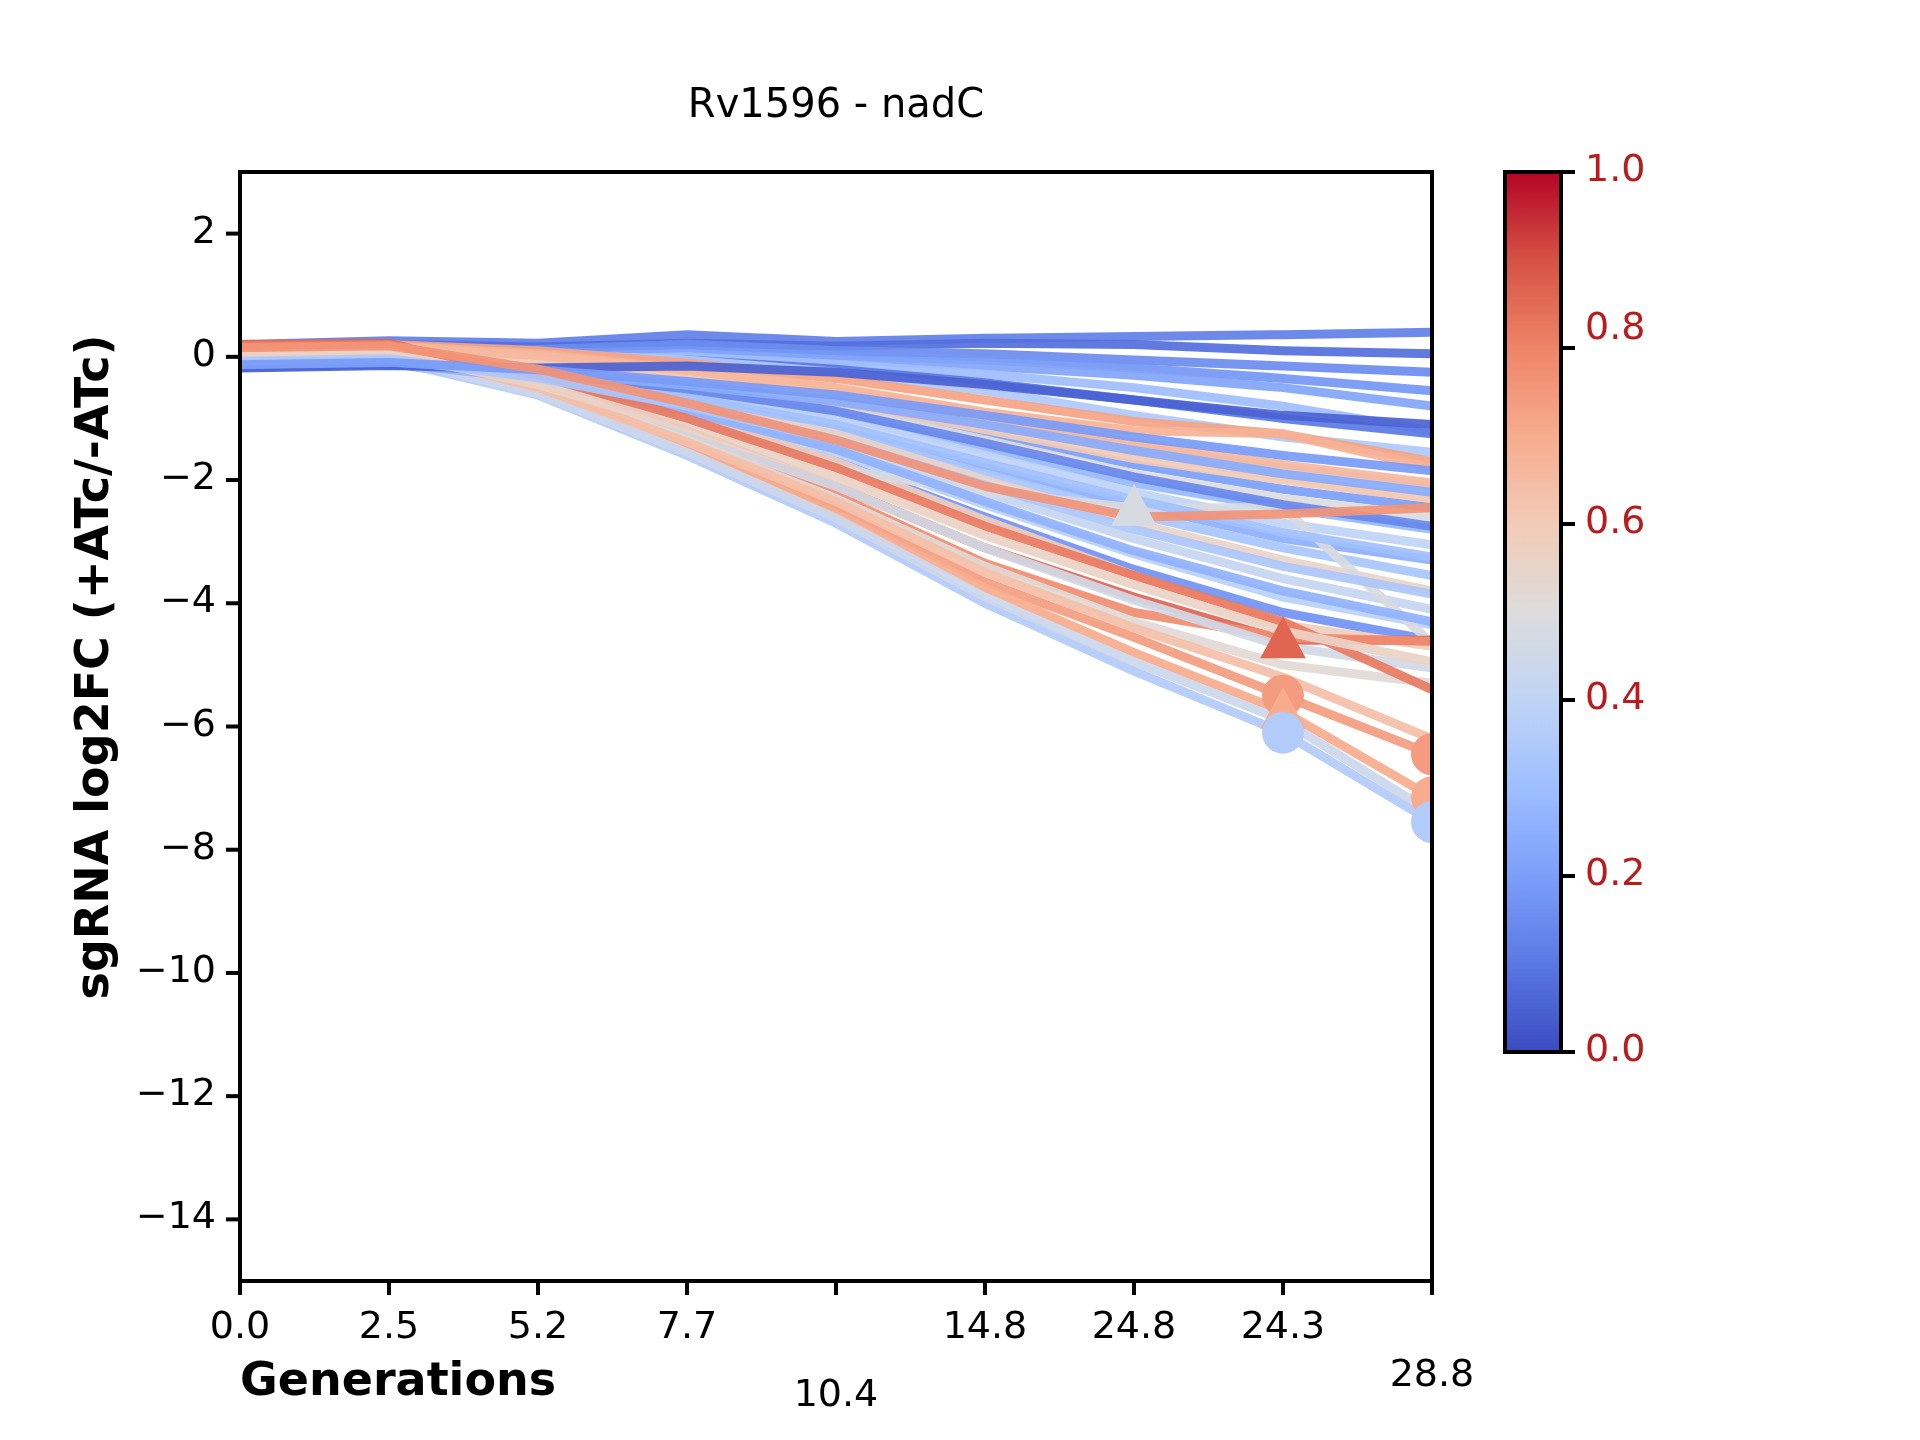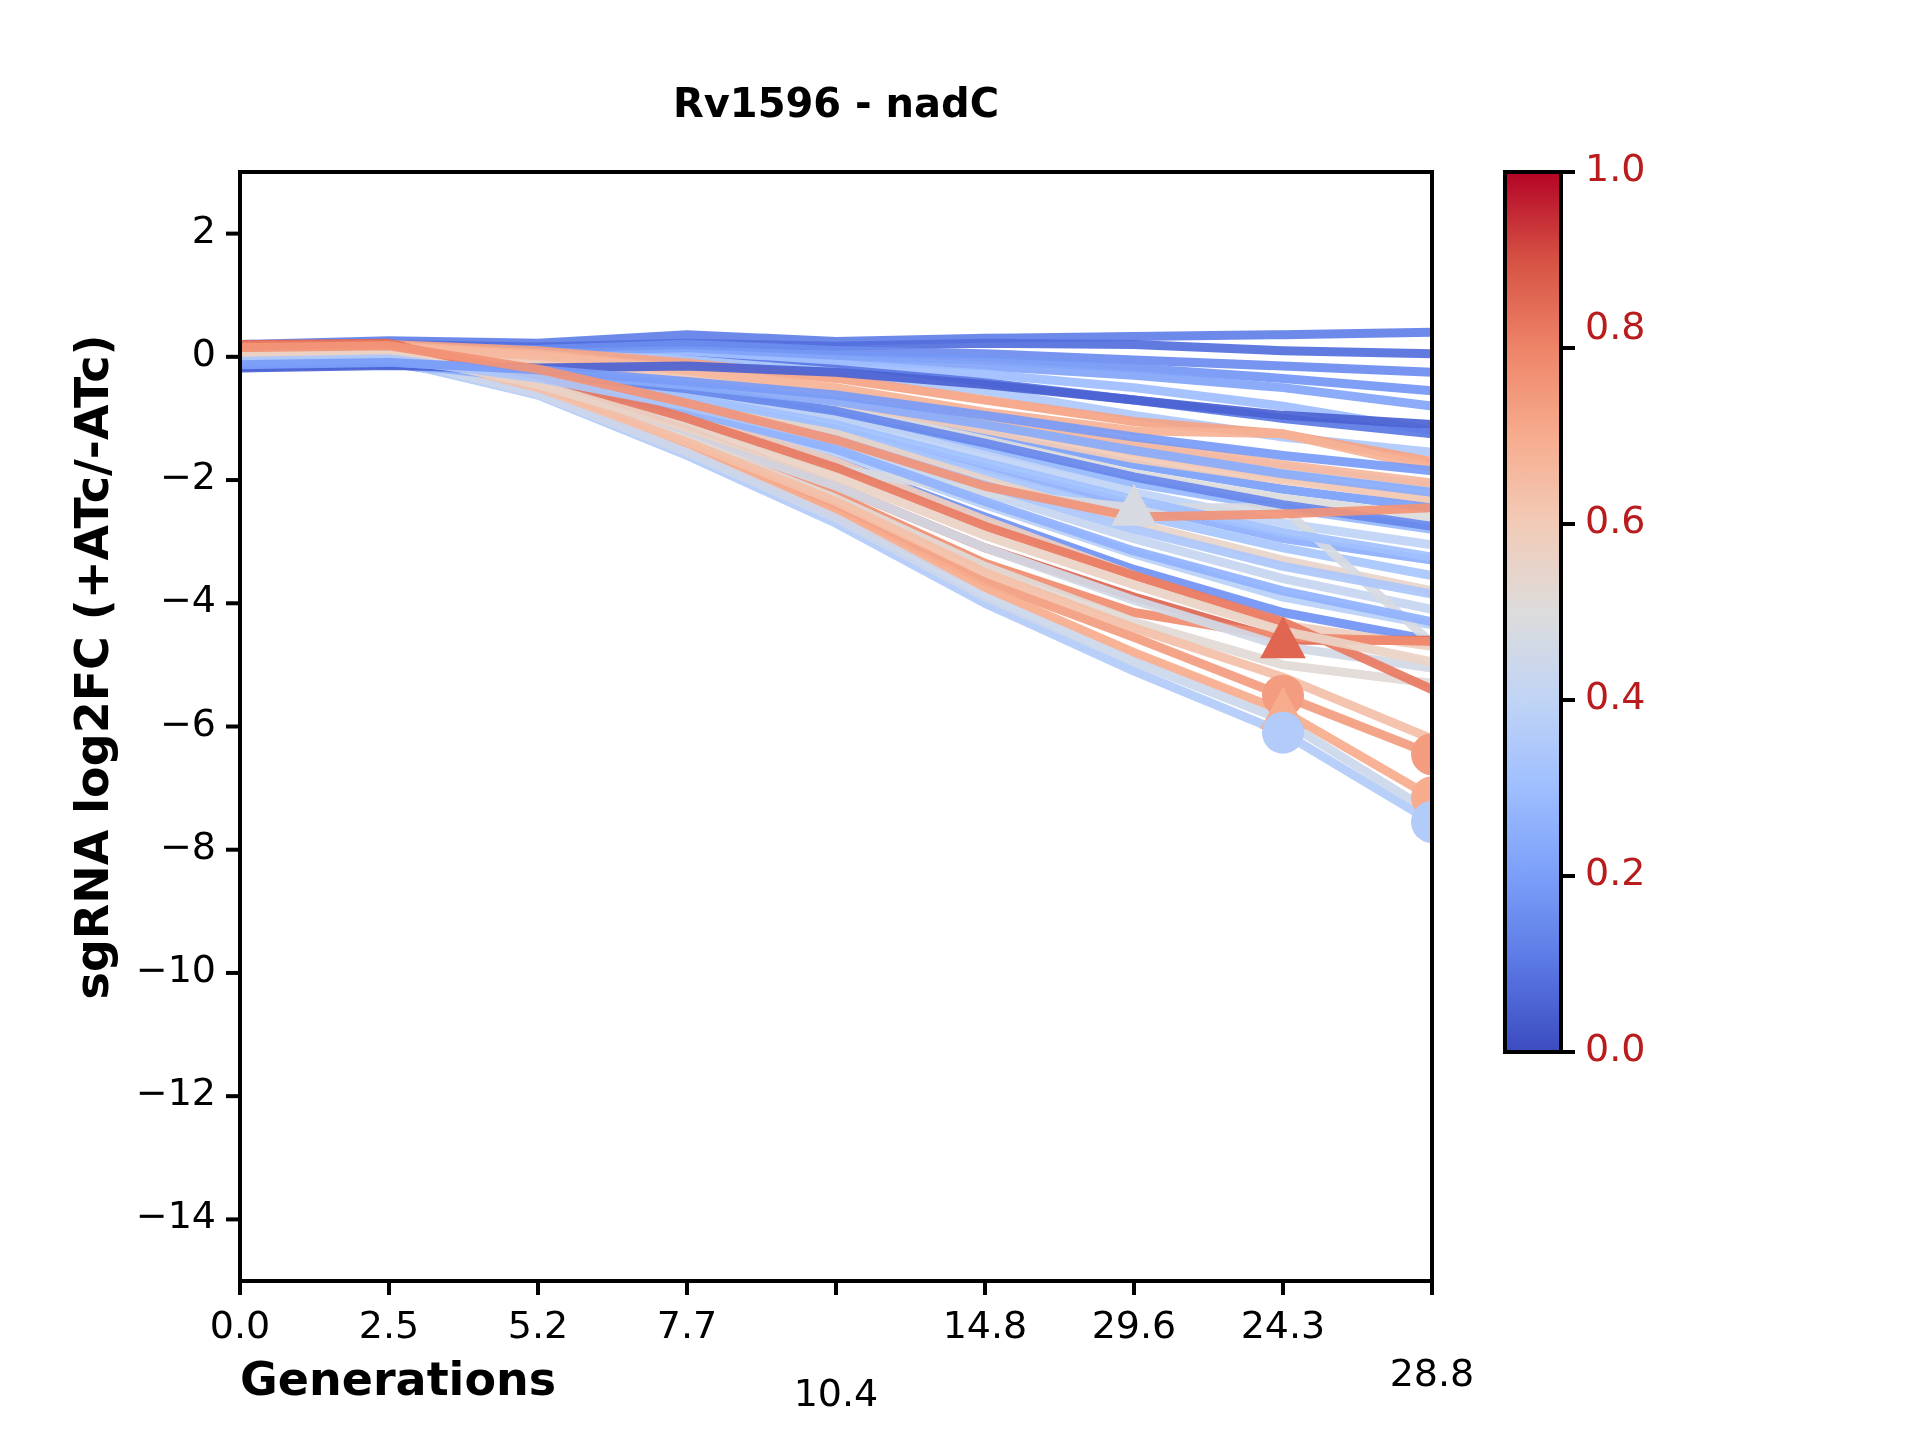--- a/index.html
+++ b/index.html
@@ -21,21 +21,21 @@
     height: 1440px;
     background: #ffffff;
   }
   .fig-title {
     position: absolute;
     left: 240px;
     top: 80px;
     width: 1192px;
     text-align: center;
     font-size: 40px;
-    font-weight: bold;
+    font-weight: normal;
     color: #000000;
     font-family: "DejaVu Sans", sans-serif;
     letter-spacing: 0px;
   }
   .ylabel {
     position: absolute;
     left: -358px;
     top: 640px;
     width: 900px;
     text-align: center;
@@ -210,21 +210,21 @@
       </g>
   </svg>
 
   <div id="xtick-labels">
       <div class="xtick-label" style="left: 160px; top: 1303px; width: 160px;">0.0</div>
       <div class="xtick-label" style="left: 309px; top: 1303px; width: 160px;">2.5</div>
       <div class="xtick-label" style="left: 458px; top: 1303px; width: 160px;">5.2</div>
       <div class="xtick-label" style="left: 607px; top: 1303px; width: 160px;">7.7</div>
       <div class="xtick-label" style="left: 756px; top: 1352px; width: 160px; margin-top: 19px;">10.4</div>
       <div class="xtick-label" style="left: 905px; top: 1303px; width: 160px;">14.8</div>
-      <div class="xtick-label" style="left: 1054px; top: 1303px; width: 160px;">29.6</div>
+      <div class="xtick-label" style="left: 1054px; top: 1303px; width: 160px;">24.8</div>
       <div class="xtick-label" style="left: 1203px; top: 1303px; width: 160px;">24.3</div>
       <div class="xtick-label" style="left: 1352px; top: 1351px; width: 160px;">28.8</div>
     </div>
   <div id="ytick-labels">
       <div class="ytick-label" style="left: -4px; top: 207.611px; width: 220px;">2</div>
       <div class="ytick-label" style="left: -4px; top: 330.833px; width: 220px;">0</div>
       <div class="ytick-label" style="left: -4px; top: 454.056px; width: 220px;">−2</div>
       <div class="ytick-label" style="left: -4px; top: 577.278px; width: 220px;">−4</div>
       <div class="ytick-label" style="left: -4px; top: 700.5px; width: 220px;">−6</div>
       <div class="ytick-label" style="left: -4px; top: 823.722px; width: 220px;">−8</div>

